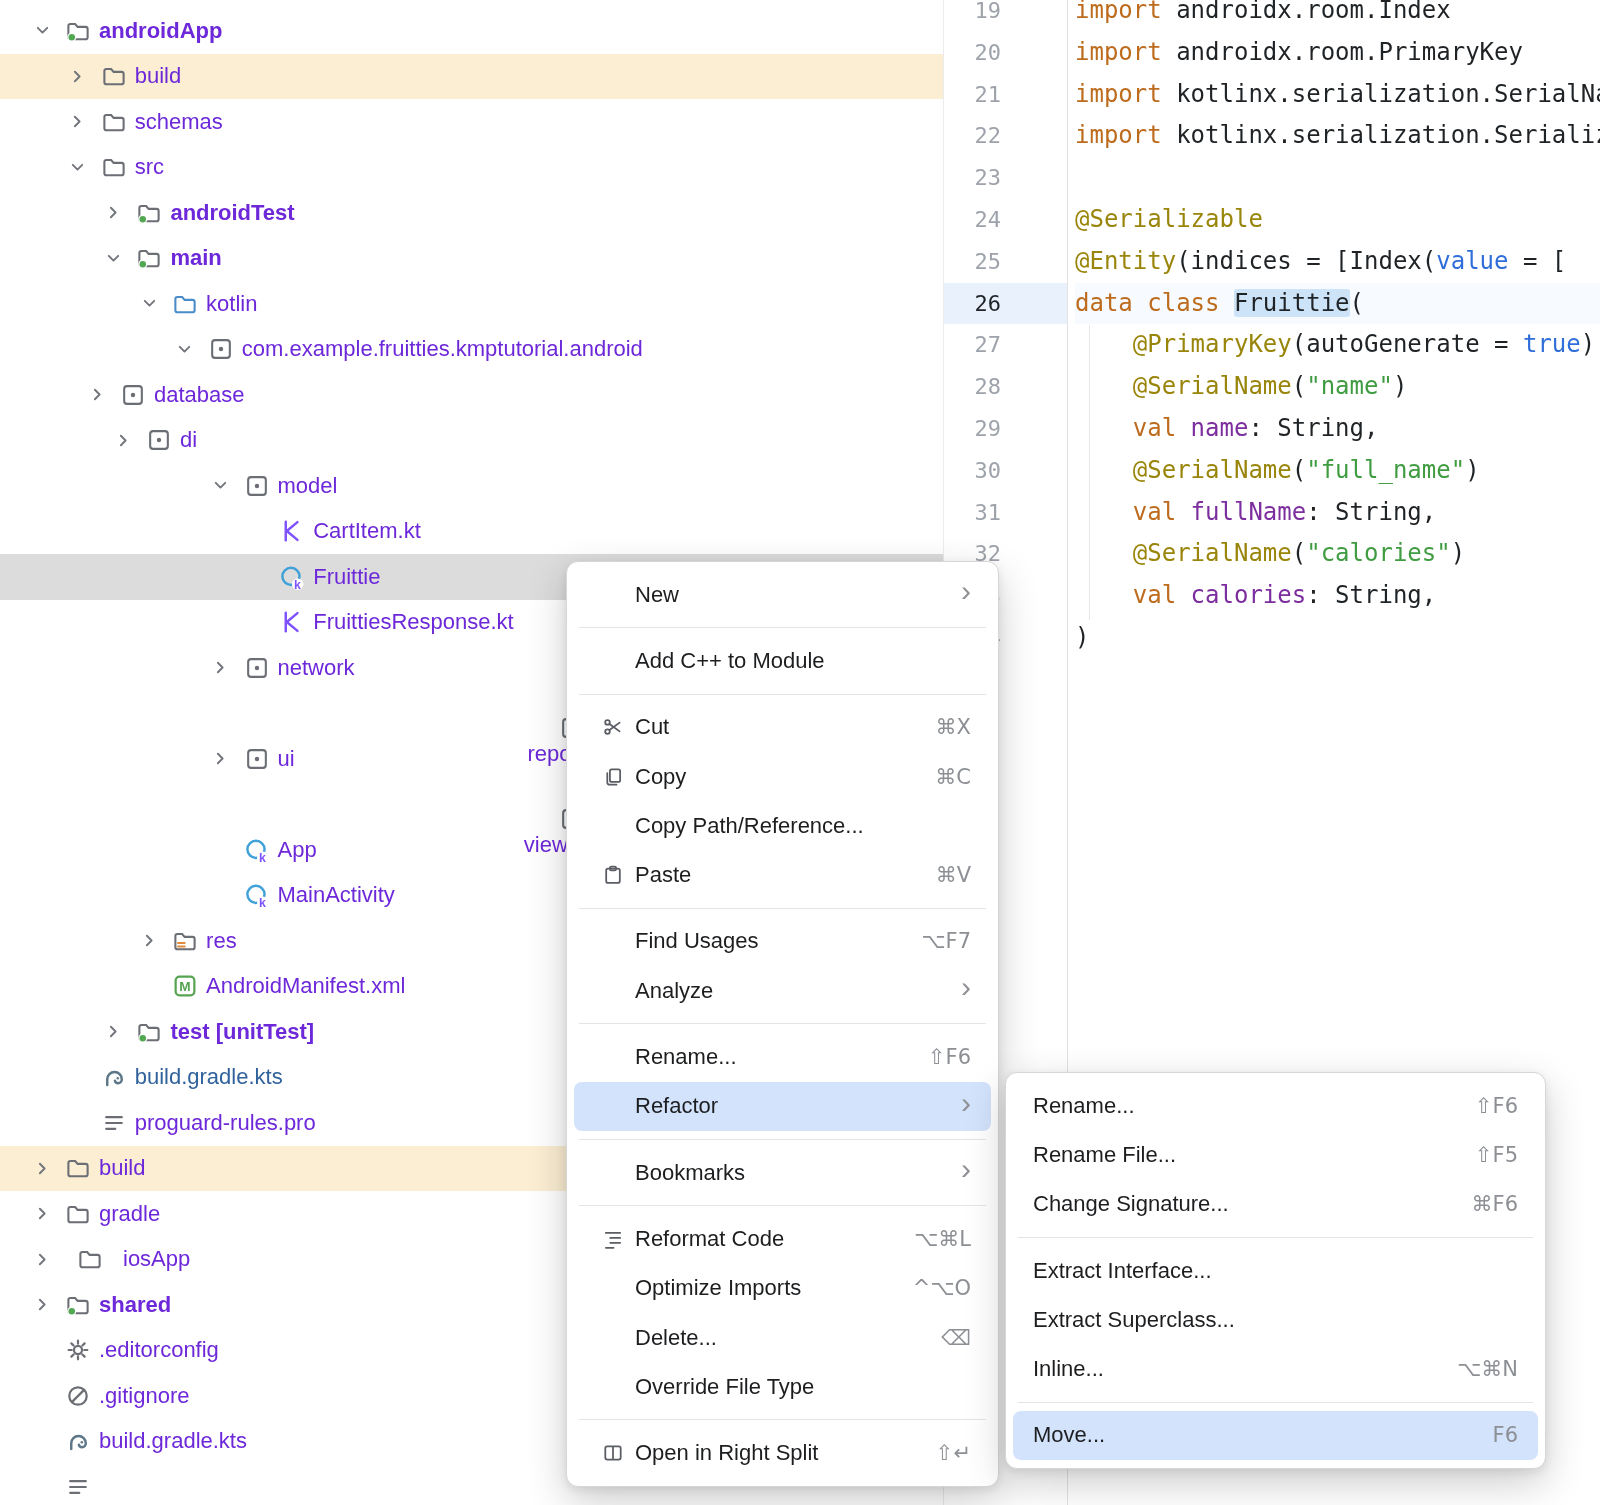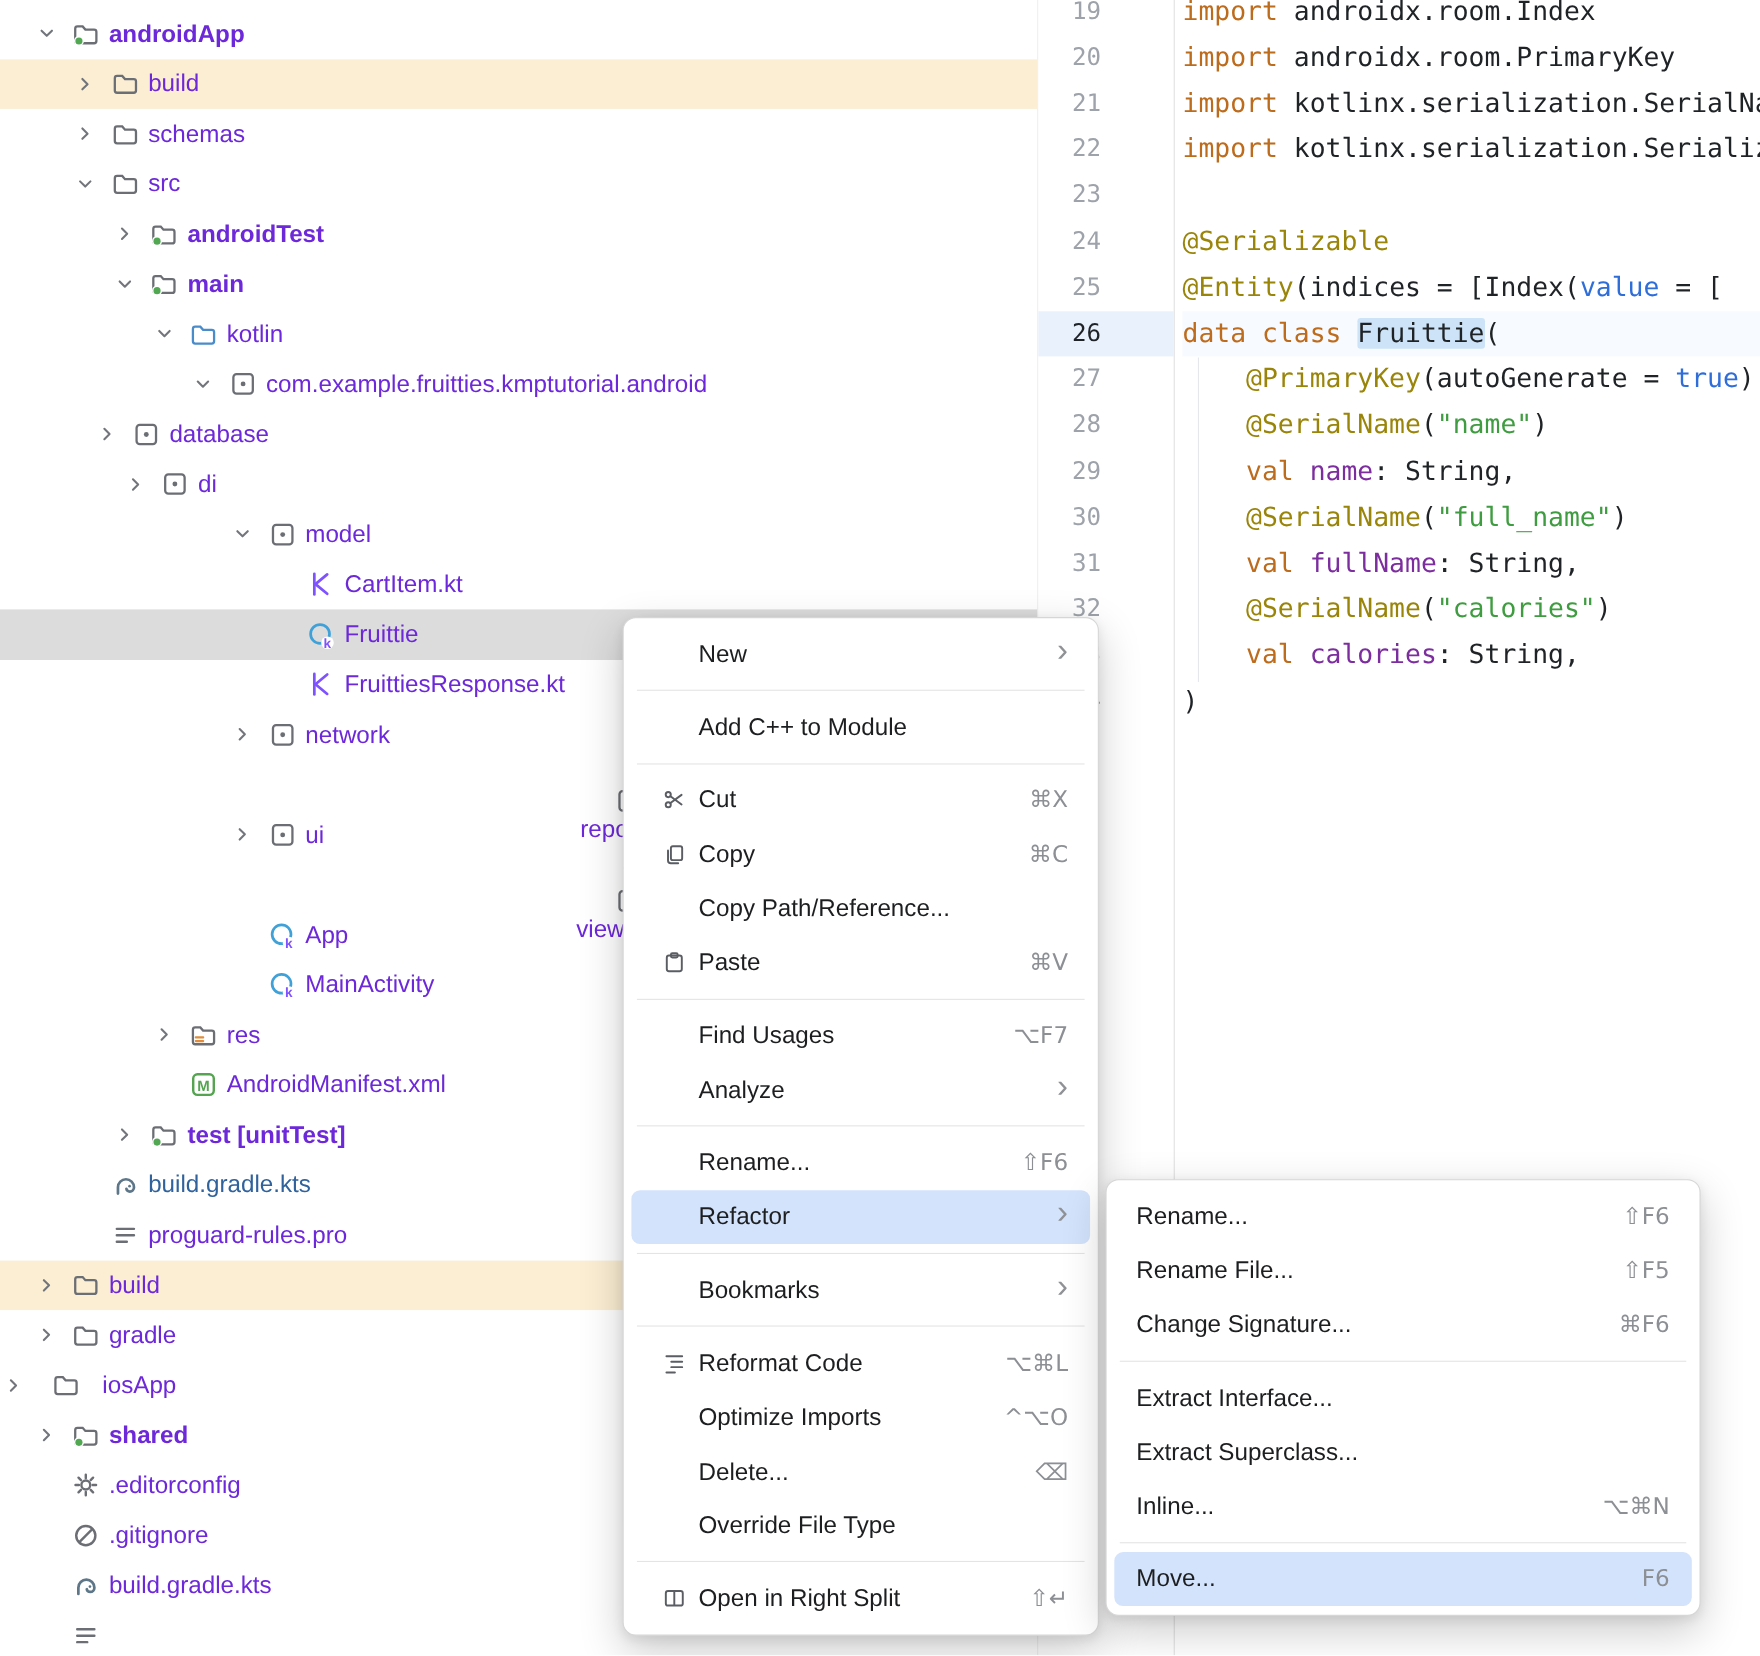--- a/index.html
+++ b/index.html
@@ -433,21 +433,21 @@
         </span>
         <span class="ticon">
           <svg viewBox="0 0 20 20">
             <g stroke="#6b6e74">
               <path d="M2.6 6.2c0-.9.7-1.6 1.6-1.6h3.6l1.9 2.2h6.1c.9 0 1.6.7 1.6 1.6v6.4c0 .9-.7 1.6-1.6 1.6H4.2c-.9 0-1.6-.7-1.6-1.6z" fill="none" stroke-width="1.6"></path>
             </g>
           </svg>
         </span>
         <span class="tlabel">gradle</span>
       </div>
-      <div class="tree-row" style=" gap: 12px;">
+      <div class="tree-row" style="padding-left: 30px; gap: 12px;">
         <span class="chev">
           <svg viewBox="0 0 20 20">
             <path d="M7.5 5.5L12 10l-4.5 4.5" fill="none" stroke="#72757c" stroke-width="1.8" stroke-linecap="round" stroke-linejoin="round"></path>
           </svg>
         </span>
         <span class="ticon">
           <svg viewBox="0 0 20 20">
             <g stroke="#6b6e74">
               <path d="M2.6 6.2c0-.9.7-1.6 1.6-1.6h3.6l1.9 2.2h6.1c.9 0 1.6.7 1.6 1.6v6.4c0 .9-.7 1.6-1.6 1.6H4.2c-.9 0-1.6-.7-1.6-1.6z" fill="none" stroke-width="1.6"></path>
             </g>

